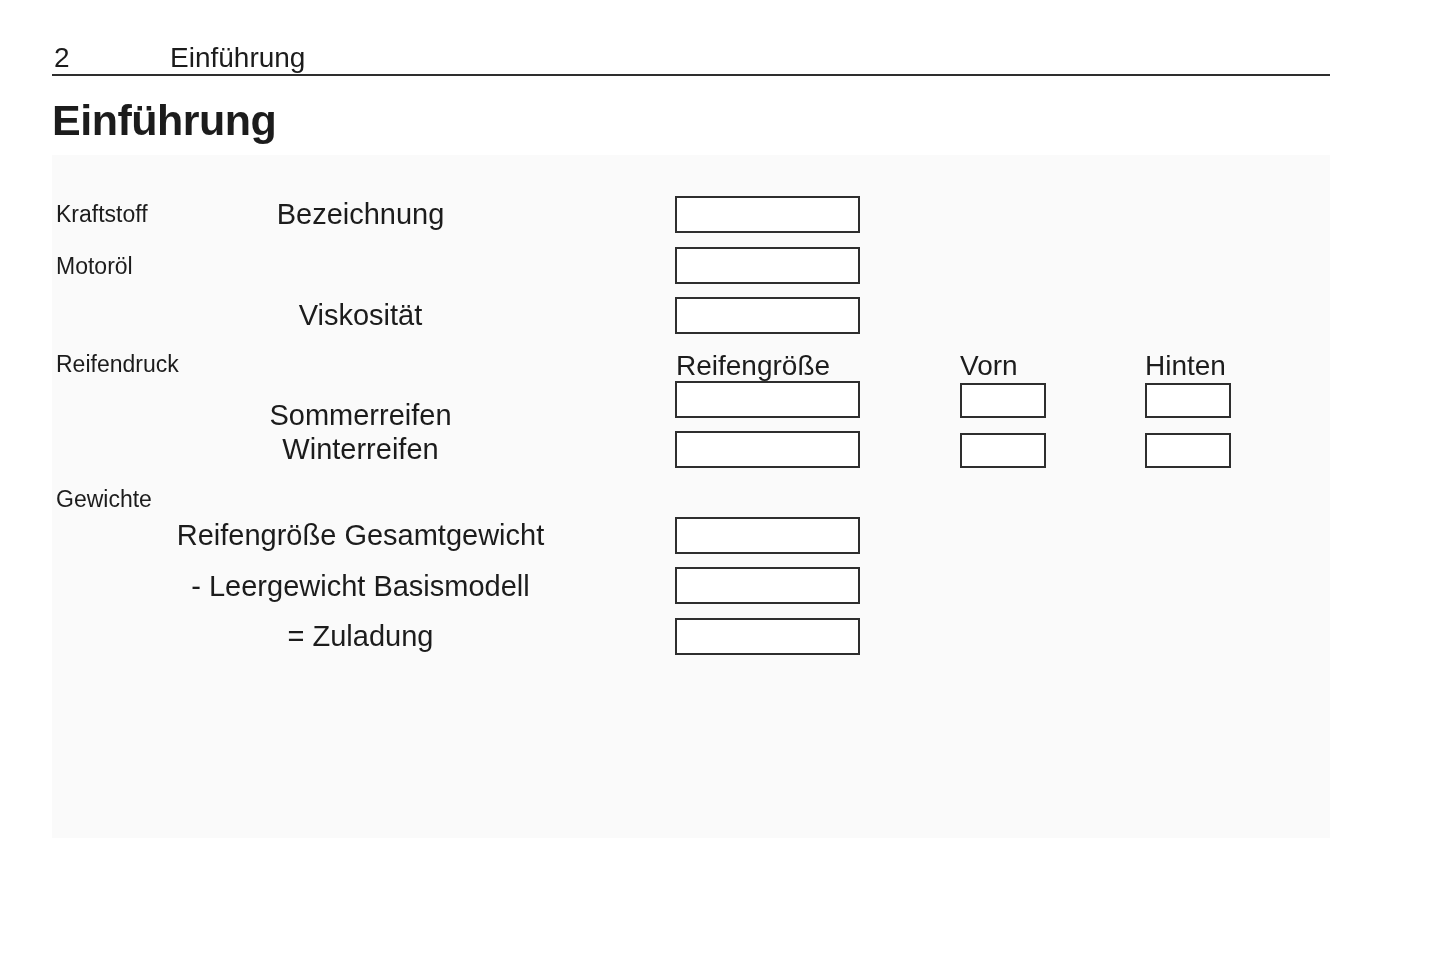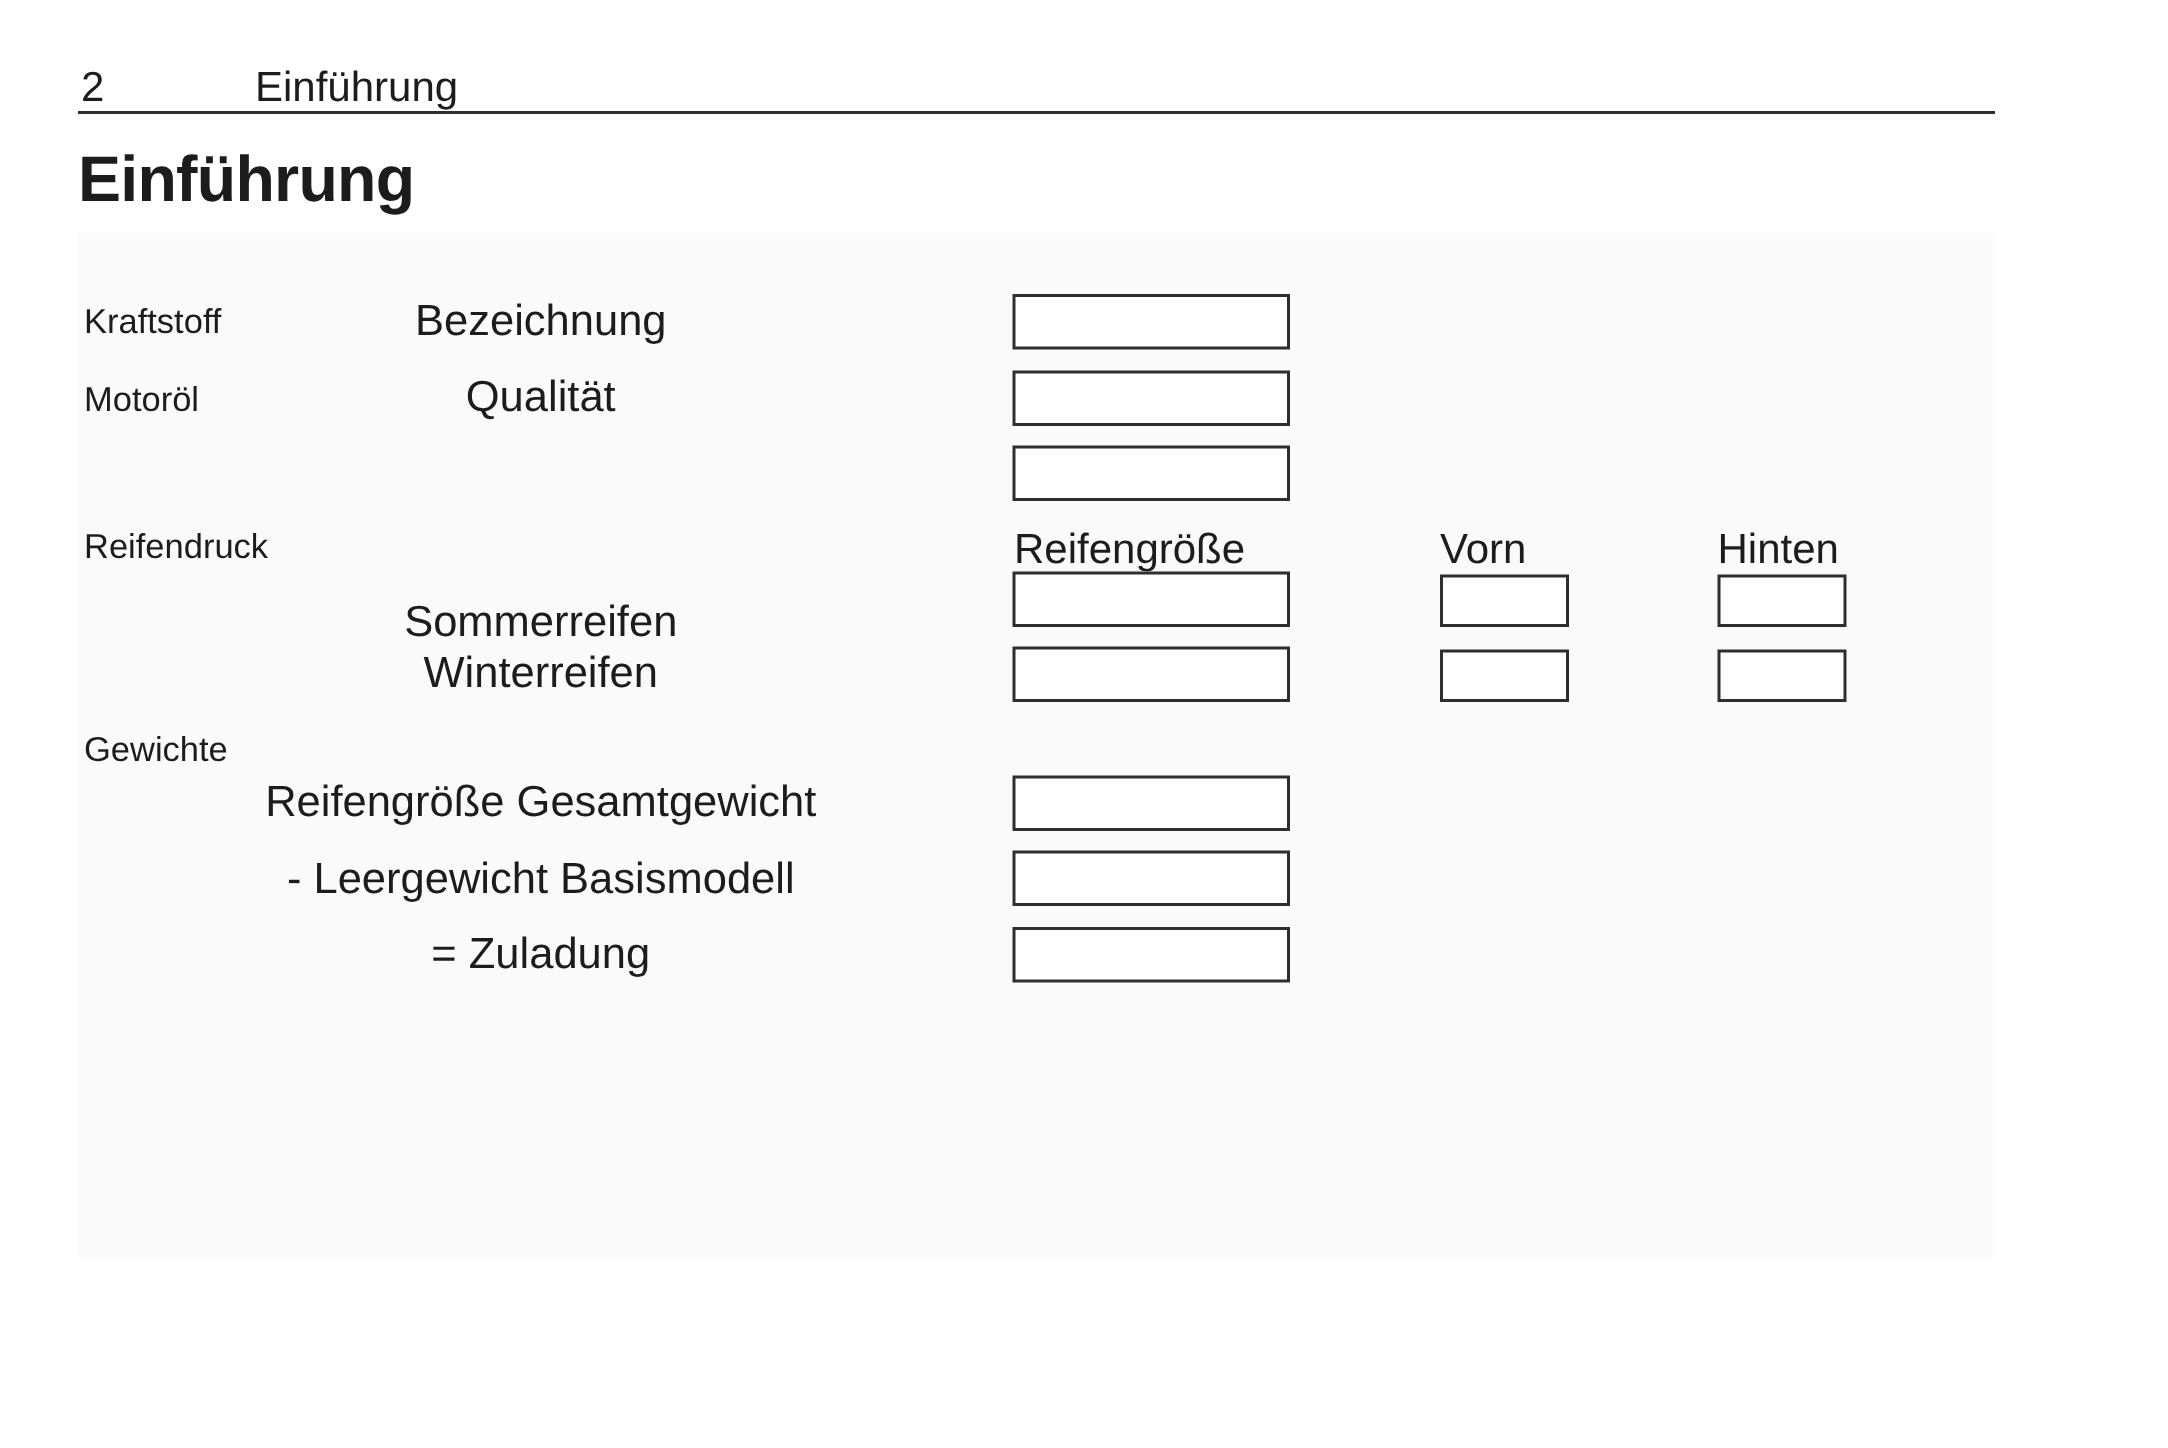--- a/index.html
+++ b/index.html
@@ -86,23 +86,23 @@
   <div class="panel">
 
     <div class="section-label y-label-kraftstoff">Kraftstoff</div>
     <div class="section-label y-label-motoroel">Motoröl</div>
     <div class="section-label y-label-reifendruck">Reifendruck</div>
     <div class="section-label y-label-gewichte">Gewichte</div>
 
     <div class="mid-label y-lab-r1">Bezeichnung</div>
     <input type="text" class="box y-box-r1" value="" style="">
 
-    <div class="mid-label y-lab-r2">Qualität</div>
     <input type="text" class="box y-box-r2" value="" style="">
 
+    <div class="mid-label y-lab-r3">Viskosität</div>
     <input type="text" class="box y-box-r3" value="" style="">
 
     <div class="col-header y-colheaders x-reifengroesse">Reifengröße</div>
     <div class="col-header y-colheaders col-vorn-x">Vorn</div>
     <div class="col-header y-colheaders col-hinten-x">Hinten</div>
 
     <div class="mid-label y-lab-r5">Sommerreifen</div>
     <input type="text" class="box y-box-r5" value="" style="">
     <input type="text" class="box-sm col-vorn-x y-box-sm-r5" value="" style="">
     <input type="text" class="box-sm col-hinten-x y-box-sm-r5" value="" style="">

